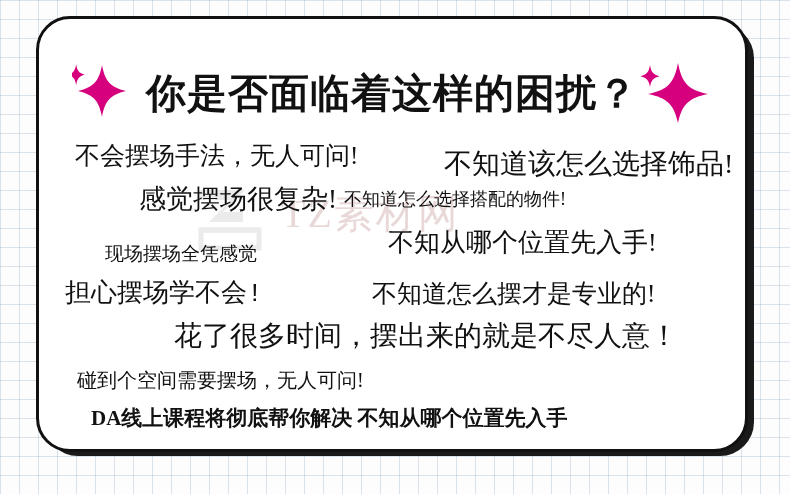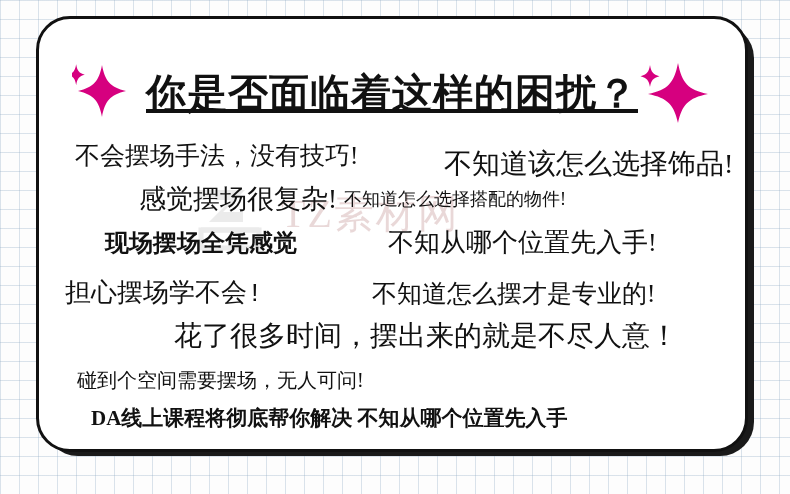--- a/index.html
+++ b/index.html
@@ -83,21 +83,20 @@
     align-items: center;
     justify-content: center;
   }
   .headline {
     font-size: 40px;
     font-weight: bold;
     color: #111111;
     letter-spacing: 1px;
     white-space: nowrap;
     font-family: "Liberation Serif", serif;
-    text-decoration: underline;
   }
   .spark {
     position: relative;
     width: 74px;
     height: 64px;
     flex: 0 0 auto;
   }
   .spark svg { display:block; }
 
   .txt {
@@ -105,21 +104,21 @@
     white-space: nowrap;
     color: #111111;
     font-family: "Liberation Serif", serif;
   }
 
   .t1  { left: 36px;  top: 120px; font-size: 25px; }
   .t2  { left: 405px; top: 126px; font-size: 28px; }
   .t3  { left: 100px; top: 162px; font-size: 27px; }
   .t4  { left: 305px; top: 168px; font-size: 18px; text-align: center; }
   .t5  { left: 349px; top: 206px; font-size: 26px; }
-  .t6  { left: 66px;  top: 208px; font-size: 24px; font-weight: bold; }
+  .t6  { left: 66px;  top: 222px; font-size: 19px; }
   .t7  { left: 285px; top: 258px; font-size: 25px; margin-left: 48px; }
   .t8  { left: 26px;  top: 256px; font-size: 26px; font-family: Liberation Mono, monospace; }
   .t9  { left: 135px; top: 298px; font-size: 28px; }
   .t10 { left: 38px;  top: 348px; font-size: 20px; }
   .t11 { left: 52px;  top: 385px; font-size: 21px; font-weight: bold; }
 </style>
 </head>
 <body>
 
 <div id="poster">
@@ -146,21 +145,21 @@
       </div>
       <div class="headline">你是否面临着这样的困扰？</div>
       <div class="spark">
         <svg width="74" height="64" viewBox="0 0 74 64">
           <path d="M40 2 C44 22 50 29 70 33 C50 37 44 44 40 62 C36 44 30 37 10 33 C30 29 36 22 40 2 Z" fill="#d6007f"></path>
           <path d="M12 4 C13.2 11 15 13.6 21.5 15.2 C15 16.8 13.2 19.4 12 26 C10.8 19.4 9 16.8 2.5 15.2 C9 13.6 10.8 11 12 4 Z" fill="#d6007f"></path>
         </svg>
       </div>
     </div>
 
-    <div class="txt t1">不会摆场手法，没有技巧!</div>
+    <div class="txt t1">不会摆场手法，无人可问!</div>
     <div class="txt t2">不知道该怎么选择饰品!</div>
     <div class="txt t3">感觉摆场很复杂!</div>
     <div class="txt t4">不知道怎么选择搭配的物件!</div>
     <div class="txt t5">不知从哪个位置先入手!</div>
     <div class="txt t6">现场摆场全凭感觉</div>
     <div class="txt t7">不知道怎么摆才是专业的!</div>
     <div class="txt t8">担心摆场学不会!</div>
     <div class="txt t9">花了很多时间，摆出来的就是不尽人意！</div>
     <div class="txt t10">碰到个空间需要摆场，无人可问!</div>
     <div class="txt t11">DA线上课程将彻底帮你解决  不知从哪个位置先入手</div>

